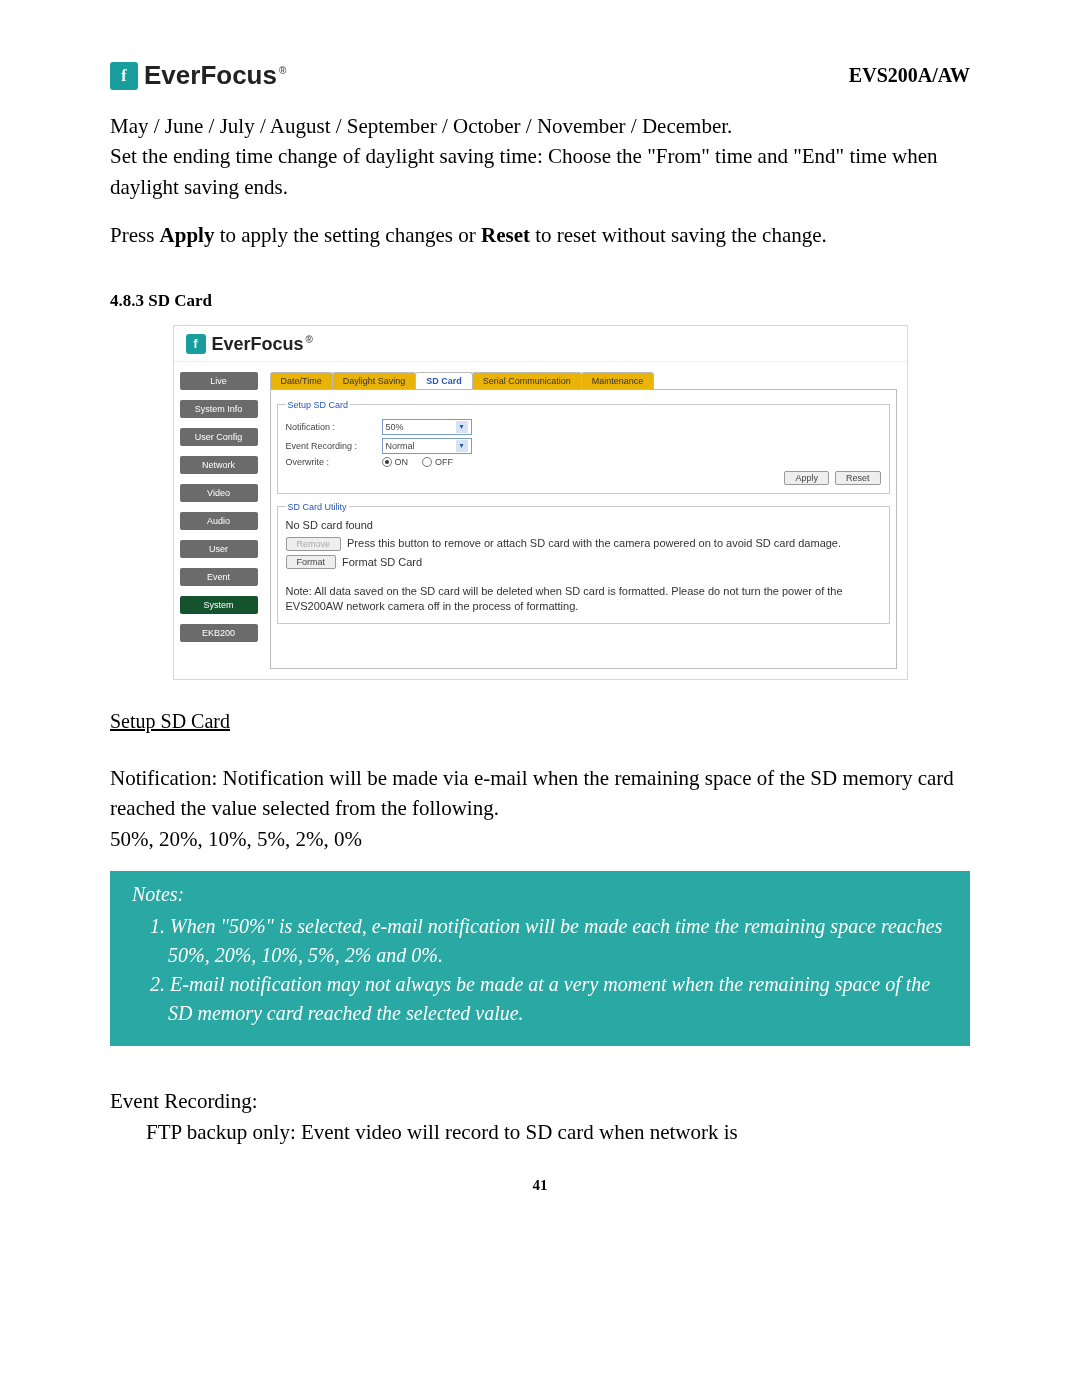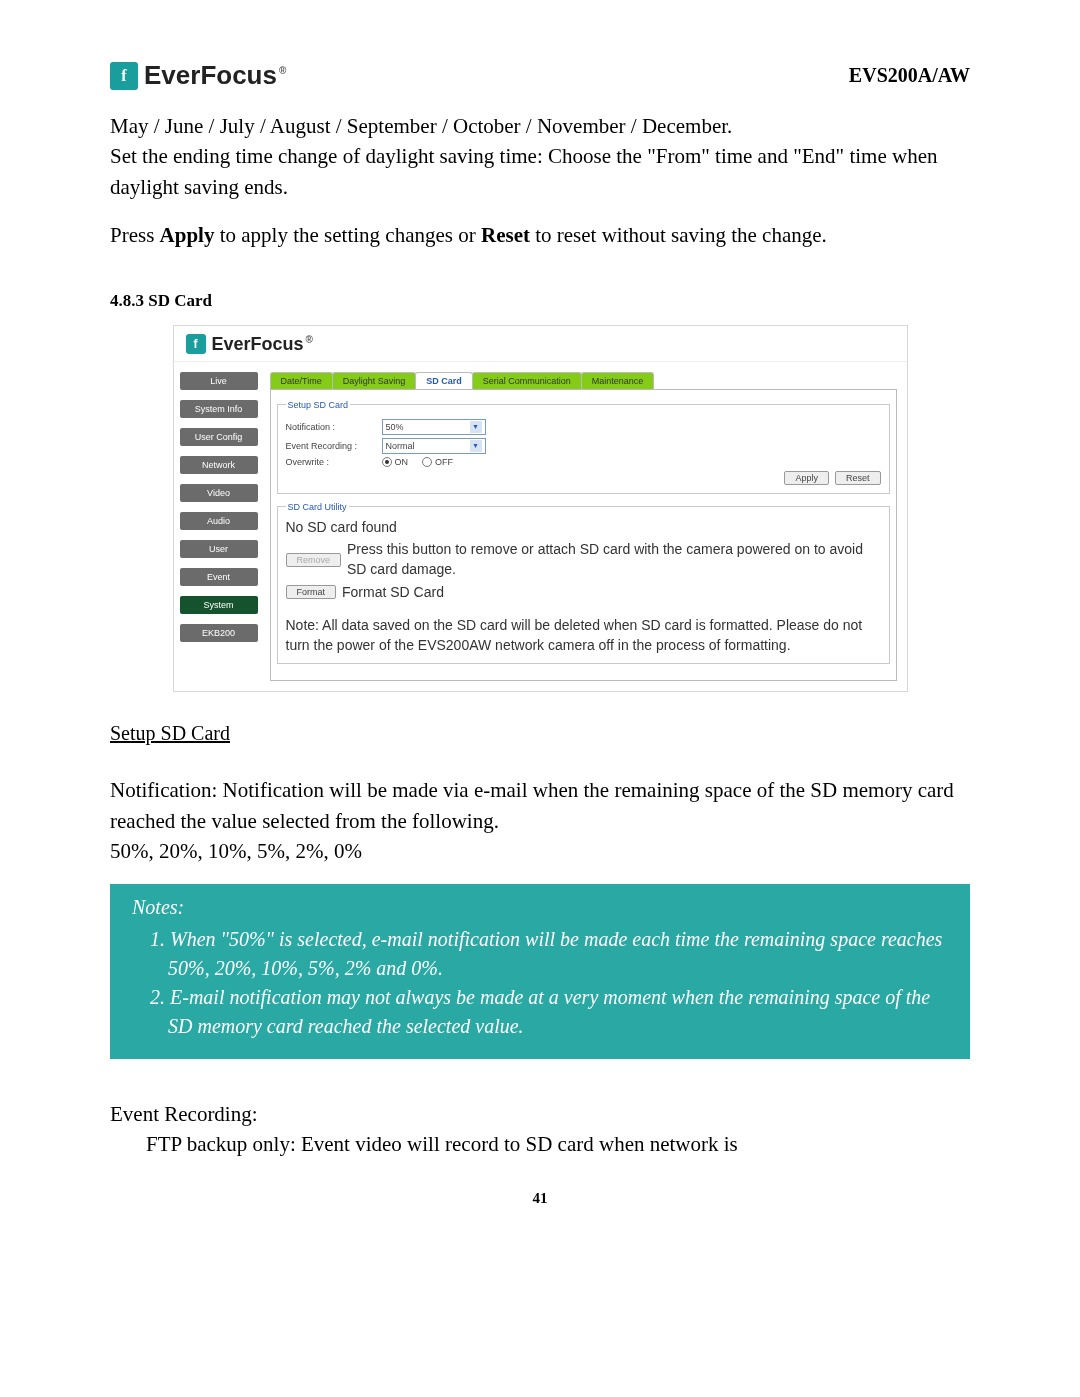--- a/index.html
+++ b/index.html
@@ -105,21 +105,21 @@
     gap: 0;
     font-size: 9px;
     padding-bottom: 0;
   }
   .ss-tab {
     padding: 3px 10px;
     border: 1px solid #bbb;
     border-bottom: none;
     border-top-left-radius: 3px;
     border-top-right-radius: 3px;
-    background: #84cc16;
+    background: #eab308;
     margin-right: -1px;
     color: #333;
   }
   .ss-tab.active {
     color: #2559b5;
     background: #fff;
     font-weight: bold;
     position: relative;
     z-index: 2;
   }
@@ -145,21 +145,21 @@
     display: flex;
     align-items: center;
     gap: 6px;
     margin: 3px 0;
     font-size: 9px;
   }
   .ss-label { width: 90px; }
   .ss-select {
     border: 1px solid #7a9ac9;
     background: #fff;
-    width: 104px;
+    width: 90px;
     height: 16px;
     display: flex;
     align-items: center;
     justify-content: space-between;
     padding: 0 3px;
     font-size: 9px;
   }
   .ss-select .arrow {
     width: 12px; height: 12px;
     background: #d7e2f2;
@@ -193,21 +193,21 @@
     margin-top: 4px;
   }
   .ss-btn {
     border: 1px solid #999;
     background: #eee;
     font-size: 9px;
     padding: 1px 10px;
     border-radius: 2px;
   }
   .ss-btn.disabled { color: #aaa; }
-  .ss-small { font-size: 14px; color: #333; line-height: 1.4; }
+  .ss-small { font-size: 11px; color: #333; line-height: 1.4; }
   .subhead {
     text-decoration: underline;
     font-size: 20px;
     margin-top: 30px;
     margin-bottom: 30px;
   }
   .notes-box {
     background: #2aa8a3;
     color: #fff;
     padding: 12px 22px 18px 22px;

